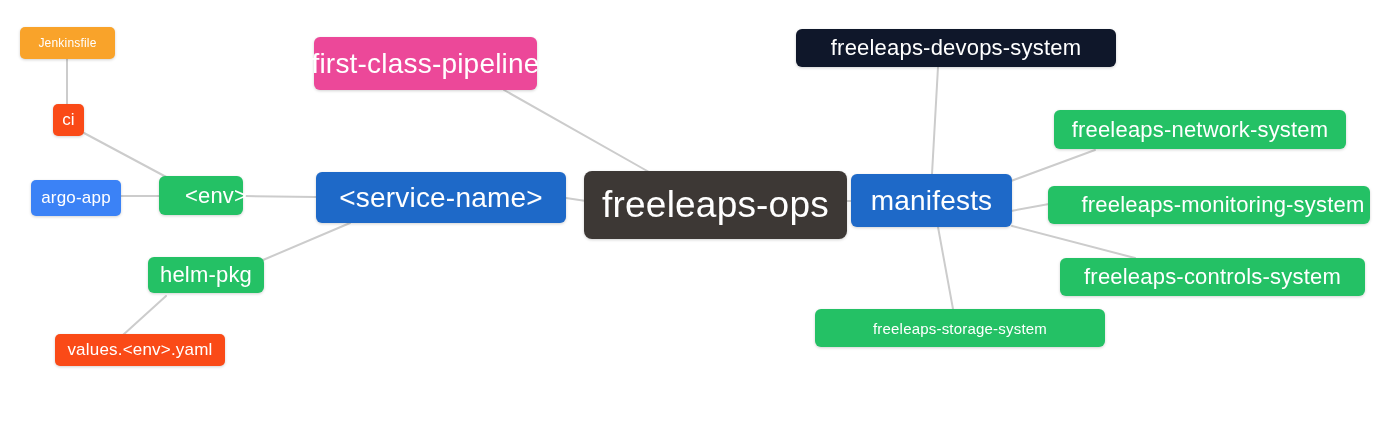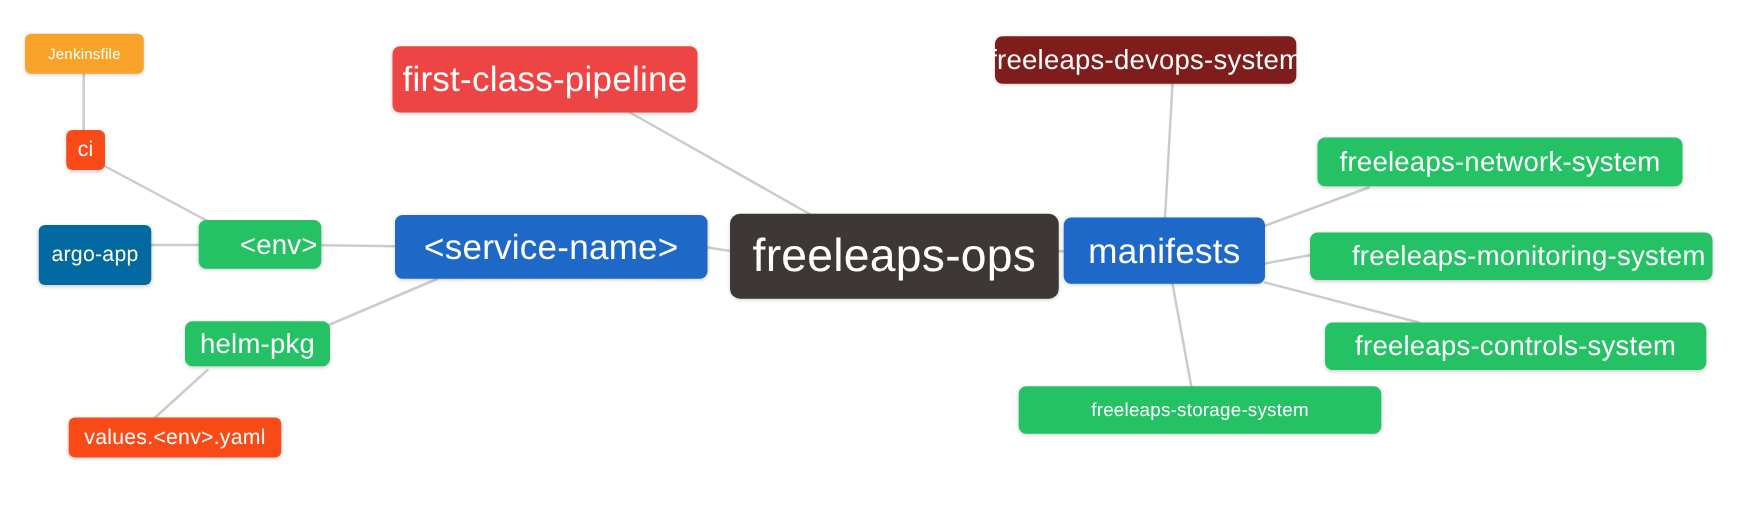--- a/index.html
+++ b/index.html
@@ -38,28 +38,28 @@
       <line x1="566" y1="198" x2="586" y2="201" stroke="#CCCCCC" stroke-width="2" stroke-linecap="round"></line>
       <line x1="845" y1="201" x2="853" y2="201" stroke="#CCCCCC" stroke-width="2" stroke-linecap="round"></line>
       <line x1="932" y1="174" x2="938" y2="67" stroke="#CCCCCC" stroke-width="2" stroke-linecap="round"></line>
       <line x1="1011" y1="181" x2="1095" y2="150" stroke="#CCCCCC" stroke-width="2" stroke-linecap="round"></line>
       <line x1="1011" y1="211" x2="1049" y2="204" stroke="#CCCCCC" stroke-width="2" stroke-linecap="round"></line>
       <line x1="1012" y1="226" x2="1135" y2="258" stroke="#CCCCCC" stroke-width="2" stroke-linecap="round"></line>
       <line x1="938" y1="227" x2="953" y2="309" stroke="#CCCCCC" stroke-width="2" stroke-linecap="round"></line>
     </svg>
   <div id="nodes">
       <div class="node lv-root" style="left: 584px; top: 171px; width: 263px; height: 68px; font-size: 37px; background: rgb(61, 56, 53); color: rgb(255, 255, 255);">freeleaps-ops</div>
-      <div class="node lv-level2" style="left: 314px; top: 37px; width: 244px; height: 53px; font-size: 28px; background: #ef4444; color: rgb(255, 255, 255);">first-class-pipeline</div>
+      <div class="node lv-level2" style="left: 314px; top: 37px; width: 223px; height: 53px; font-size: 28px; background: #ec4899; color: rgb(255, 255, 255);">first-class-pipeline</div>
       <div class="node lv-level2" style="left: 316px; top: 172px; width: 250px; height: 51px; font-size: 28px; background: rgb(30, 105, 200); color: rgb(255, 255, 255);">&lt;service-name&gt;</div>
       <div class="node lv-level2" style="left: 851px; top: 174px; width: 161px; height: 53px; font-size: 28px; background: rgb(30, 105, 200); color: rgb(255, 255, 255);">manifests</div>
-      <div class="node lv-level3" style="left: 159px; top: 176px; width: 98px; height: 39px; font-size: 22px; background: rgb(36, 193, 101); color: rgb(255, 255, 255); padding-left: 30px;">&lt;env&gt;</div>
+      <div class="node lv-level3" style="left: 159px; top: 176px; width: 84px; height: 39px; font-size: 22px; background: rgb(36, 193, 101); color: rgb(255, 255, 255); padding-left: 30px;">&lt;env&gt;</div>
       <div class="node lv-level3" style="left: 148px; top: 257px; width: 116px; height: 36px; font-size: 22px; background: rgb(36, 193, 101); color: rgb(255, 255, 255);">helm-pkg</div>
-      <div class="node lv-level3" style="left: 796px; top: 29px; width: 241px; height: 38px; font-size: 22px; background: #7f1d1d; color: rgb(255, 255, 255);">freeleaps-devops-system</div>
+      <div class="node lv-level3" style="left: 796px; top: 29px; width: 320px; height: 38px; font-size: 22px; background: #0f172a; color: rgb(255, 255, 255);">freeleaps-devops-system</div>
       <div class="node lv-level3" style="left: 1054px; top: 110px; width: 292px; height: 39px; font-size: 22px; background: rgb(36, 193, 101); color: rgb(255, 255, 255); text-align: center;">freeleaps-network-system</div>
       <div class="node lv-level3" style="left: 1048px; top: 186px; width: 322px; height: 38px; font-size: 22px; background: rgb(36, 193, 101); color: rgb(255, 255, 255); padding-left: 28px;">freeleaps-monitoring-system</div>
       <div class="node lv-level3" style="left: 1060px; top: 258px; width: 305px; height: 38px; font-size: 22px; background: rgb(36, 193, 101); color: rgb(255, 255, 255);">freeleaps-controls-system</div>
       <div class="node lv-level3" style="left: 815px; top: 309px; width: 290px; height: 38px; font-size: 15px; background: rgb(36, 193, 101); color: rgb(255, 255, 255);">freeleaps-storage-system</div>
       <div class="node lv-level4" style="left: 53px; top: 104px; width: 31px; height: 32px; font-size: 17px; background: rgb(250, 74, 23); color: rgb(255, 255, 255);">ci</div>
-      <div class="node lv-level4" style="left: 31px; top: 180px; width: 90px; height: 48px; font-size: 17px; background: #0369a1; color: rgb(255, 255, 255);">argo-app</div>
+      <div class="node lv-level4" style="left: 31px; top: 180px; width: 90px; height: 36px; font-size: 17px; background: #3b82f6; color: rgb(255, 255, 255);">argo-app</div>
       <div class="node lv-level4" style="left: 7px; top: 334px; width: 170px; height: 32px; font-size: 17px; background: rgb(250, 74, 23); color: rgb(255, 255, 255); margin-left: 48px;">values.&lt;env&gt;.yaml</div>
       <div class="node lv-level5" style="left: 20px; top: 27px; width: 95px; height: 32px; font-size: 12px; background: rgb(249, 163, 42); color: rgb(255, 255, 255);">Jenkinsfile</div>
     </div>
 </div>
 
 </body></html>

